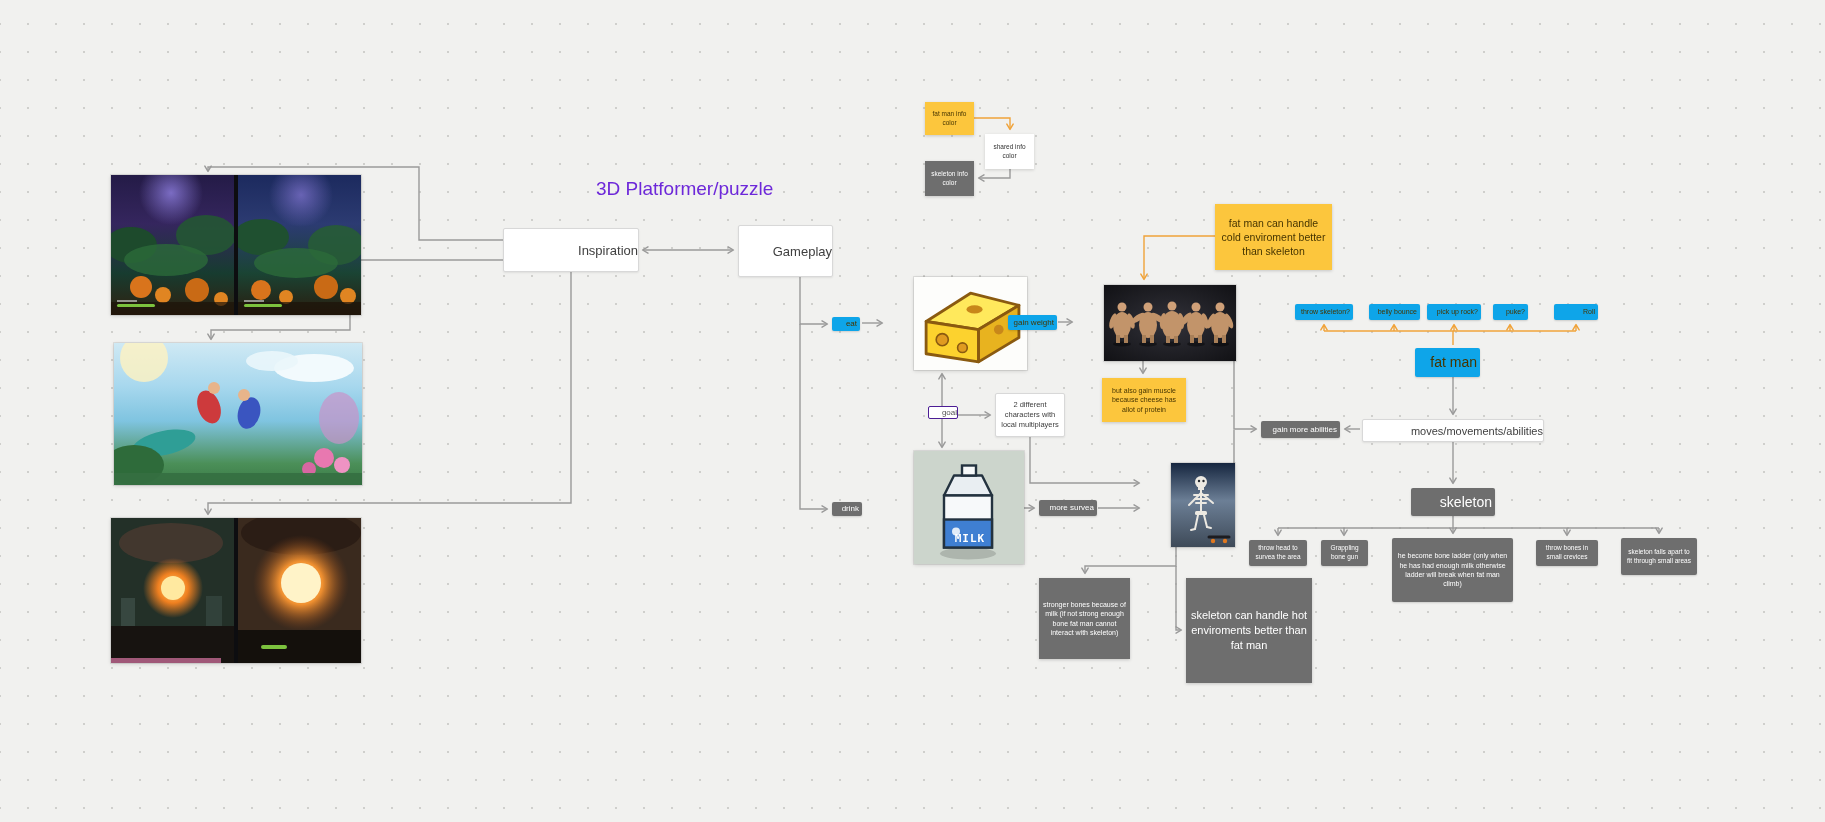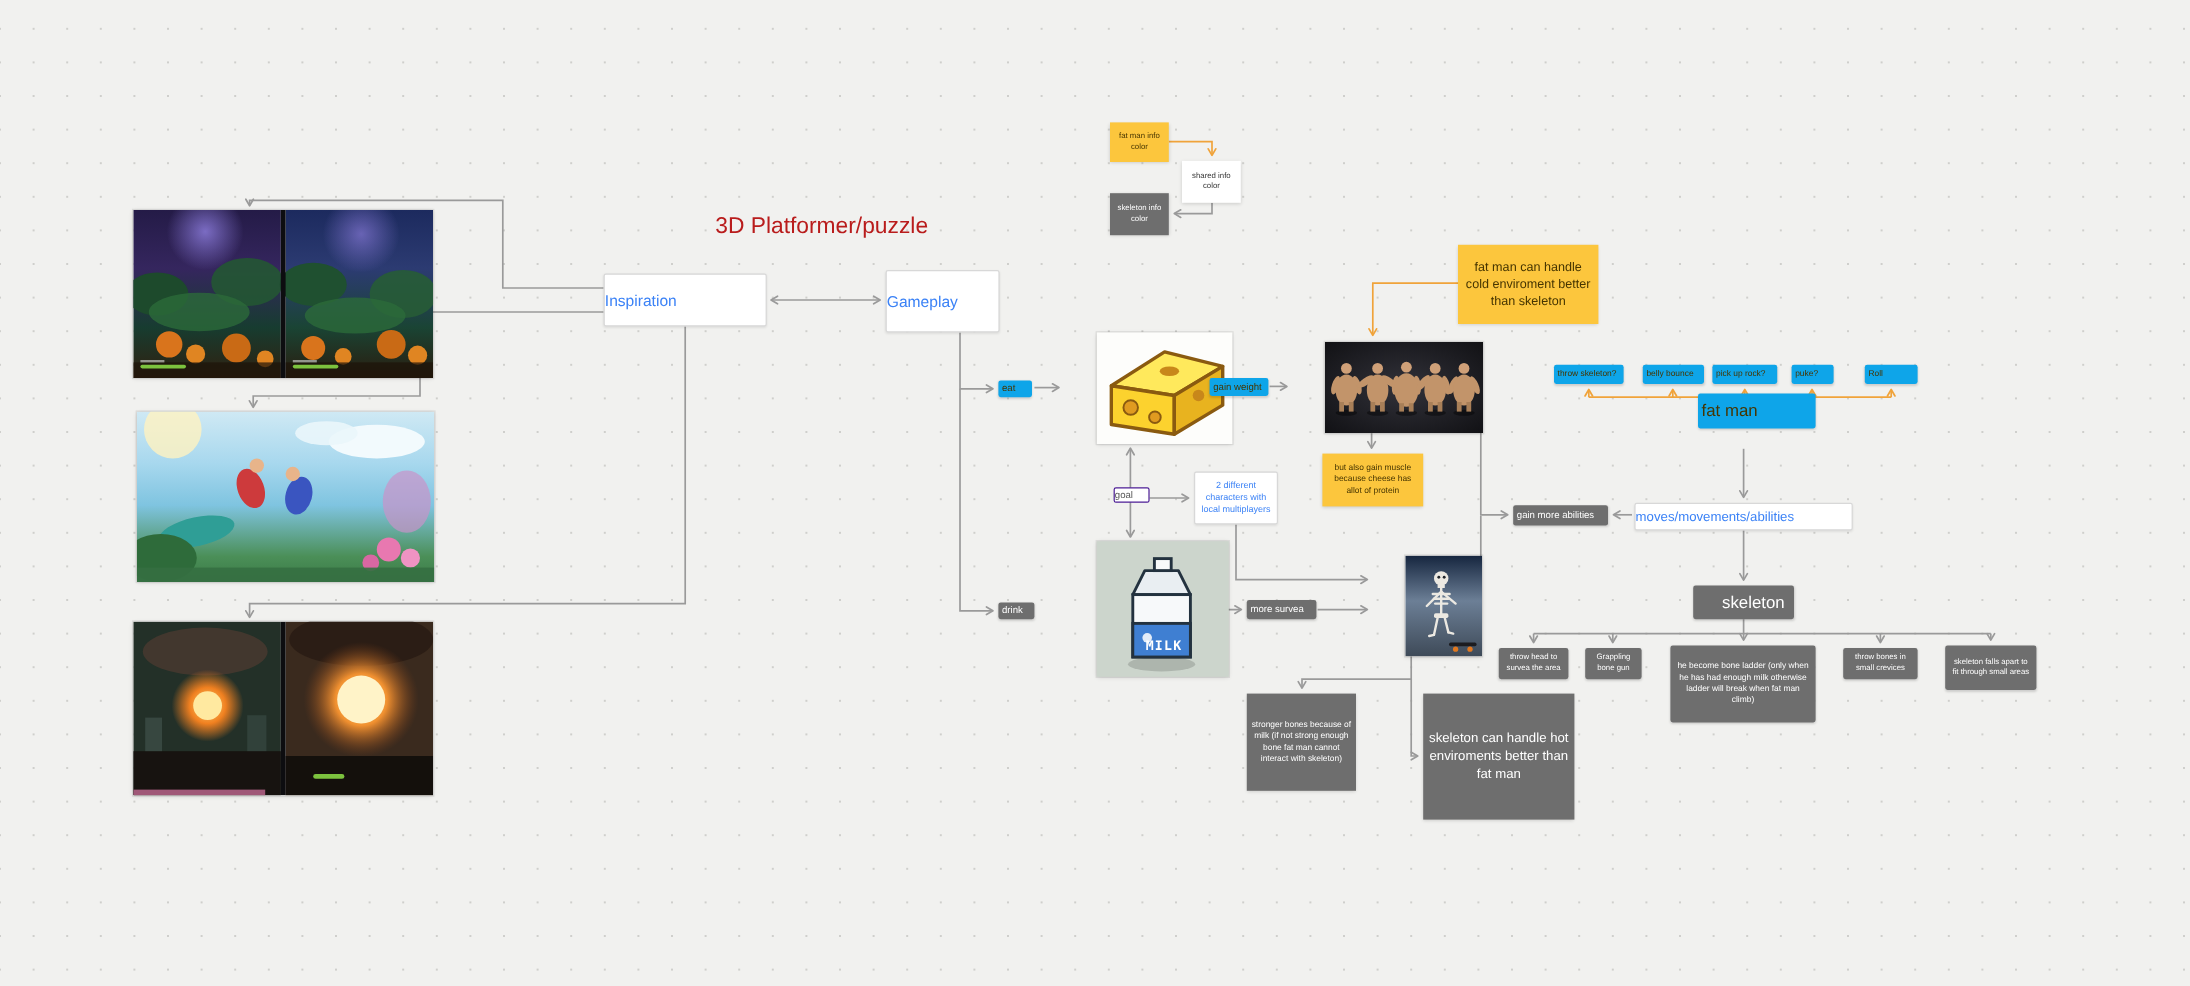--- a/index.html
+++ b/index.html
@@ -4,33 +4,33 @@
 <style>
   html,body{margin:0;padding:0;}
   body{
     width:1825px;height:822px;position:relative;overflow:hidden;
     background-color:#f1f1ef;
     background-image:radial-gradient(circle,#cfcfcc 1.1px,transparent 1.1px);
     background-size:28px 28px;background-position:14px 10px;
     font-family:"Liberation Sans",sans-serif;
   }
   .abs{position:absolute;box-sizing:border-box;}
-  .node{position:absolute;box-sizing:border-box;display:flex;align-items:center;justify-content:flex-start;text-align:center;}
-  .white-box{background:#fff;border:1px solid #d8d8d8;border-radius:2px;box-shadow:0 1px 2px rgba(0,0,0,.08);color:#3b82f6;}
+  .node{position:absolute;box-sizing:border-box;display:flex;align-items:center;justify-content:flex-end;text-align:center;}
+  .white-box{background:#fff;border:1px solid #d8d8d8;border-radius:2px;box-shadow:0 1px 2px rgba(0,0,0,.08);color:#404040;}
   .sticky-y{background:#fcc63d;color:#463500;box-shadow:0 1px 3px rgba(0,0,0,.18);}
   .sticky-g{background:#6e6e6e;color:#fff;box-shadow:0 1px 3px rgba(0,0,0,.18);}
   .sticky-w{background:#fff;color:#333;box-shadow:0 1px 3px rgba(0,0,0,.15);}
   .lbl{border-radius:2px;padding:1px 3px;line-height:1.15;}
   .lbl-y{background:#0ea5e9;color:#463500;box-shadow:0 1px 2px rgba(0,0,0,.15);}
   .lbl-g{background:#6e6e6e;color:#fff;box-shadow:0 1px 2px rgba(0,0,0,.15);}
   .img-frame{box-shadow:0 0 0 1px rgba(0,0,0,.08),0 1px 4px rgba(0,0,0,.15);overflow:hidden;margin-left:27px;}
   .note-text{line-height:1.35;padding:4px;}
   svg{display:block;}
   #connector-layer{position:absolute;left:0;top:0;pointer-events:none;}
-  .title-text{font-size:19px;font-weight:500;color:#b91c1c;white-space:nowrap;}
+  .title-text{font-size:19px;font-weight:500;color:#6d28d9;white-space:nowrap;}
   .todo-text{font-size:15px;font-weight:700;color:#141414;white-space:nowrap;margin-top:16px;}
 </style>
 </head>
 <body>
 
 <svg id="connector-layer" width="1825" height="822" viewBox="0 0 1825 822">
   <defs>
     <marker id="mg" viewBox="0 0 10 10" refX="7.5" refY="5" markerWidth="9" markerHeight="9" orient="auto-start-reverse" markerUnits="userSpaceOnUse">
       <path d="M2,1.5 L8,5 L2,8.5" fill="none" stroke="#9a9a9a" stroke-width="1.6" stroke-linecap="round" stroke-linejoin="round"></path>
     </marker>
@@ -367,21 +367,21 @@
 <div class="node lbl lbl-y" style="left:1427px;top:304px;width:54px;height:16px;font-size:7px;">
   <span>pick up rock?</span>
 </div>
 <div class="node lbl lbl-y" style="left:1493px;top:304px;width:35px;height:16px;font-size:7px;">
   <span>puke?</span>
 </div>
 <div class="node lbl lbl-y" style="left:1554px;top:304px;width:44px;height:16px;font-size:7px;">
   <span>Roll</span>
 </div>
 
-<div class="node lbl lbl-y" style="left:1415px;top:328px;width:98px;height:29px;font-size:14px;">
+<div class="node lbl lbl-y" style="left:1415px;top:348px;width:65px;height:29px;font-size:14px;">
   <span>fat man</span>
 </div>
 
 <div class="node white-box" style="left:1362px;top:419px;width:182px;height:23px;font-size:11px;">
   <span>moves/movements/abilities</span>
 </div>
 
 <div class="node lbl lbl-g" style="left:1411px;top:488px;width:84px;height:28px;font-size:14px;padding-left:24px;">
   <span>skeleton</span>
 </div>

